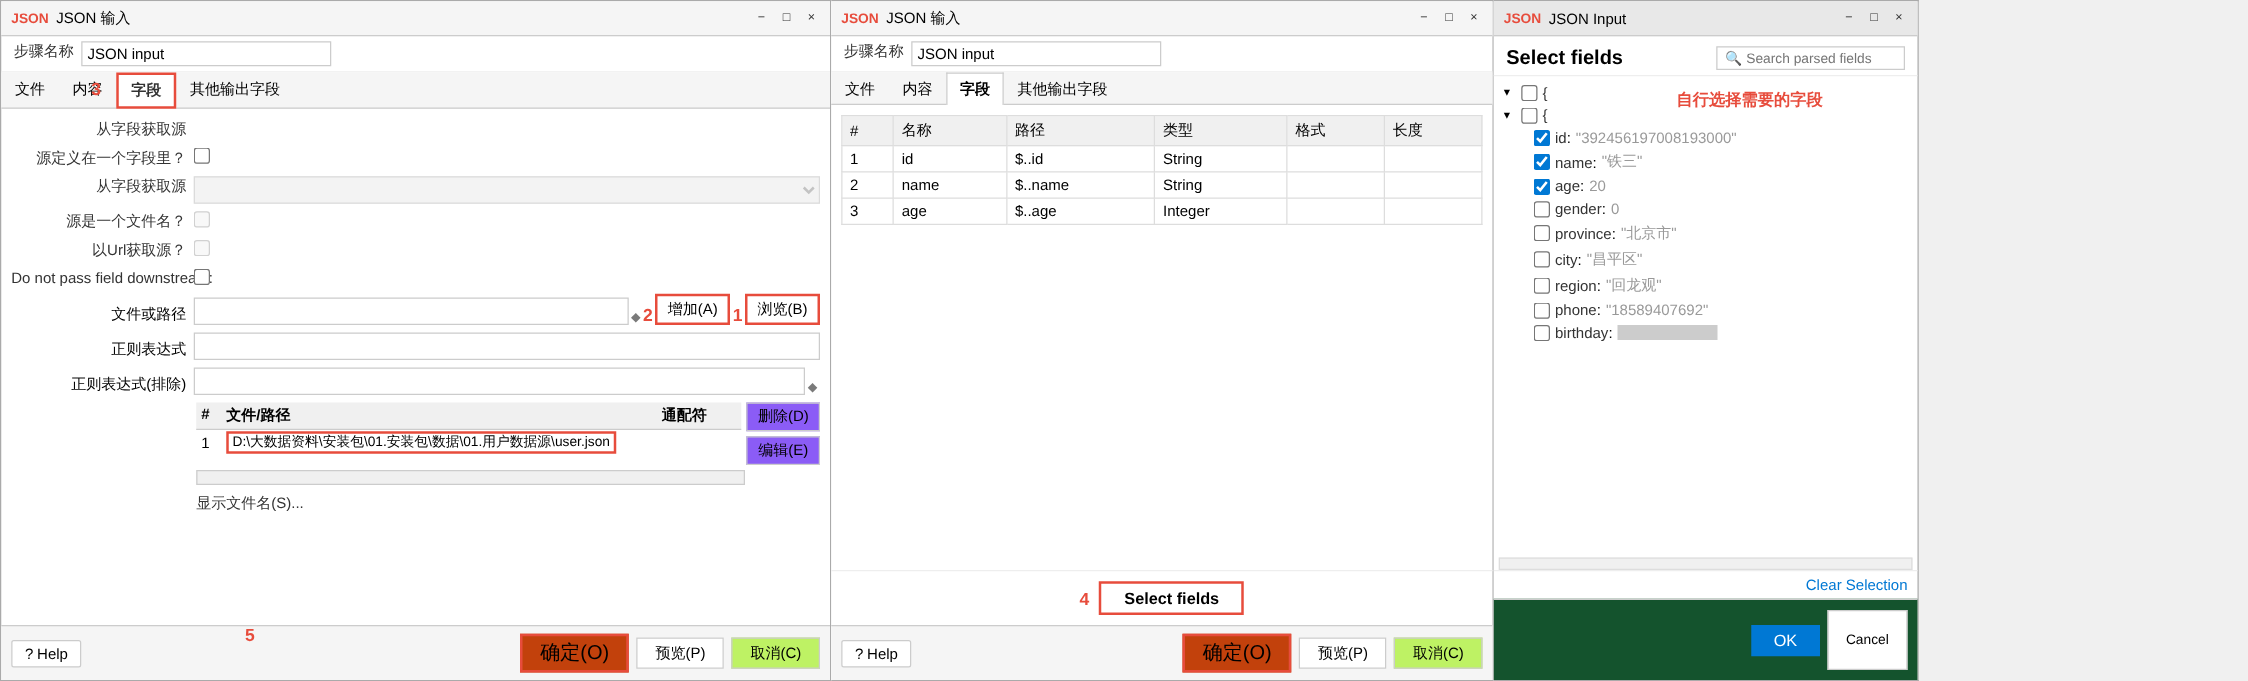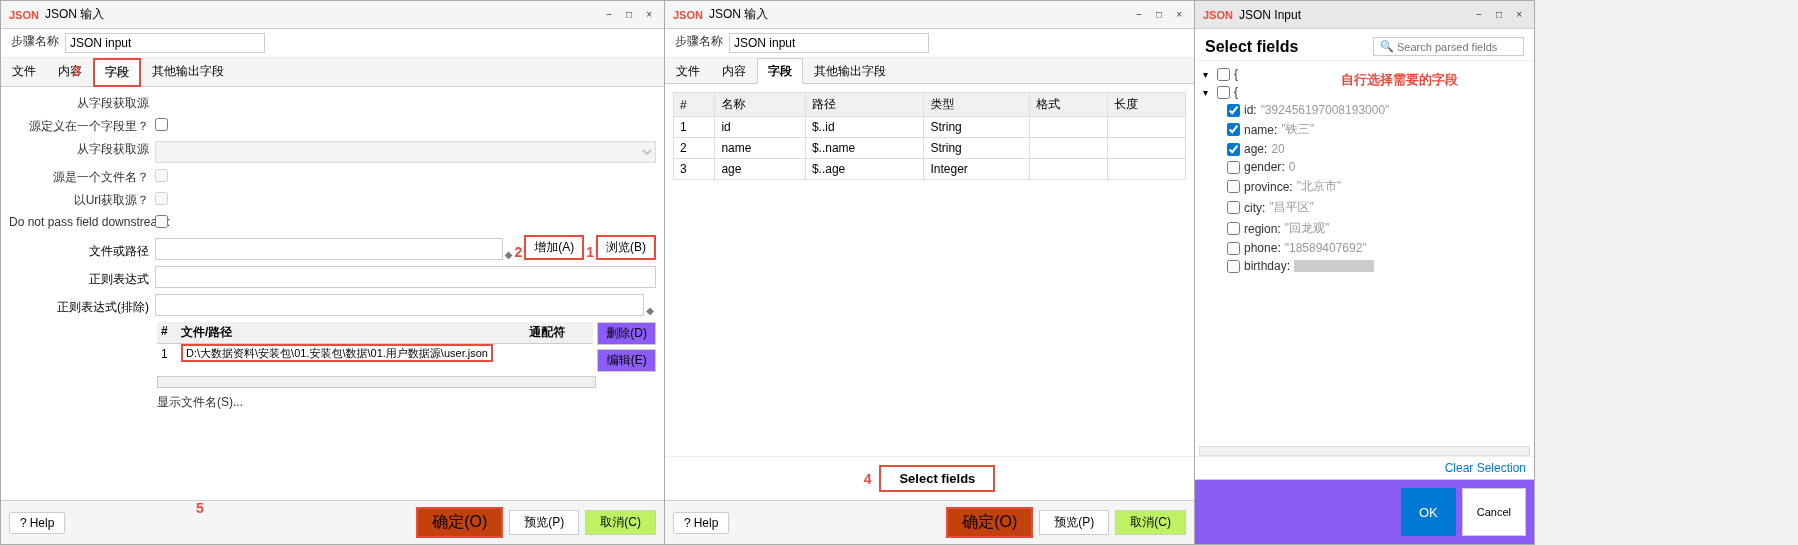--- a/index.html
+++ b/index.html
@@ -70,21 +70,21 @@
     .tree-item { display: flex; align-items: center; padding: 2px 4px; font-size: 12px; }
     .tree-expand { width: 14px; font-size: 10px; cursor: pointer; }
     .tree-checkbox { margin-right: 4px; width: 13px; height: 13px; }
     .tree-label { color: #333; }
     .tree-value { color: #999; margin-left: 4px; }
     .tree-child { padding-left: 28px; }
     .checked-item .tree-checkbox { accent-color: #0078d4; }
 
     .clear-selection { color: #0078d4; text-decoration: none; text-align: right; display: block; padding: 4px 8px; border-top: 1px solid #eee; cursor: pointer; font-size: 12px; }
 
-    .panel3-bottom { border-top: 1px solid #ccc; padding: 8px; display: flex; justify-content: flex-end; gap: 6px; background: #8b5cf6; }
+    .panel3-bottom { border-top: 1px solid #ccc; padding: 8px; display: flex; justify-content: flex-end; gap: 6px; background: #14532d; align-items: center; }
     .btn-ok { background: #0078d4; color: white; border: none; padding: 5px 18px; cursor: pointer; font-size: 13px; }
     .btn-cancel2 { background: white; border: 1px solid #ccc; padding: 17px 14px; cursor: pointer; font-size: 11px; }
 
     
     .btn-select-fields { background: white; border: 2px solid #e74c3c; padding: 4px 18px; cursor: pointer; font-size: 13px; font-weight: bold; }
 
     .badge { color: #e74c3c; font-weight: bold; font-size: 14px; }
   </style>
 </head>
 <body>

